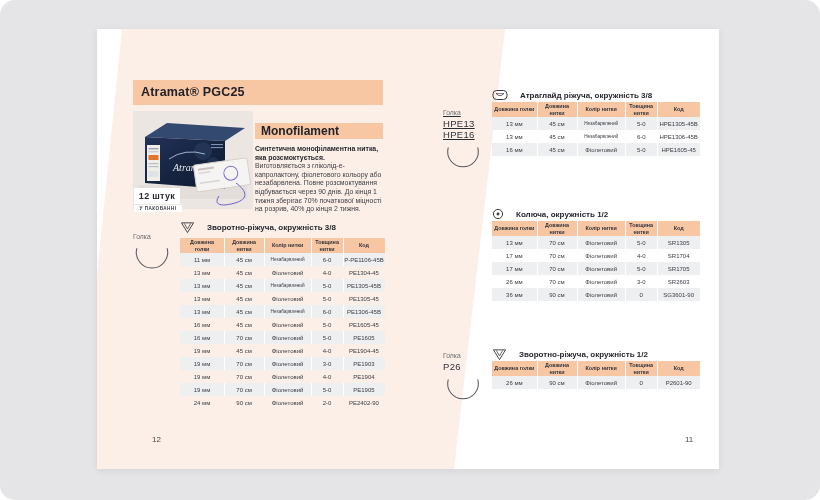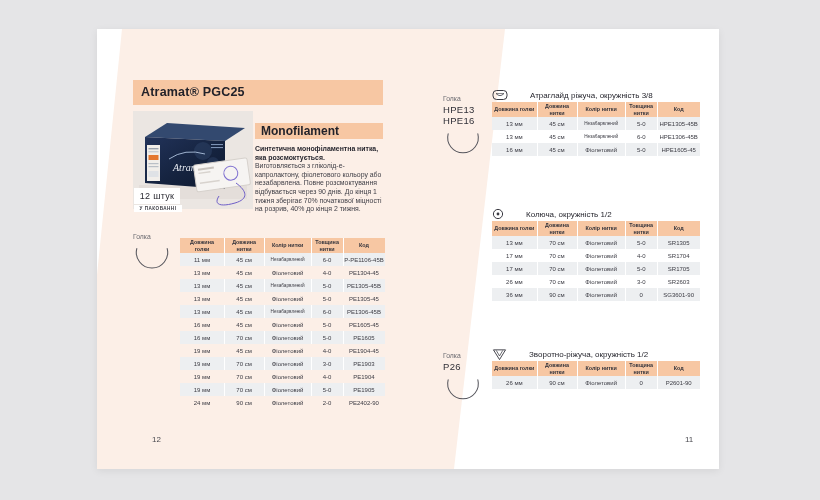--- a/index.html
+++ b/index.html
@@ -1,45 +1,45 @@
 <!DOCTYPE html>
 <html><head>
 <meta charset="utf-8">
 <style>
   html,body{margin:0;padding:0;}
   .canvas{position:relative;width:820px;height:500px;background:#e5e5e7;overflow:hidden;
-          font-family:"Liberation Sans", sans-serif;color:#2a2a32;}
+          font-family:"Liberation Sans", sans-serif;color:#2a2a32;border-radius:15px;}
   .spread{position:absolute;left:97px;top:29px;width:622px;height:440px;background:#ffffff;
           box-shadow:0 2px 8px rgba(0,0,0,.07);}
   .pink-band{position:absolute;left:0;top:0;width:622px;height:440px;background:#fcefe7;
           clip-path:polygon(25px 0, 408px 0, 357px 440px, 0 440px, 0 246px);}
   .abs{position:absolute;}
 
   
   .title-bar{left:36px;top:51px;width:250px;height:25px;background:#f7c7a3;
              font-weight:bold;font-size:12.5px;line-height:25px;padding-left:8px;box-sizing:border-box;
              letter-spacing:.2px;color:#22222a;}
   .photo{left:36px;top:82px;width:120px;height:98px;background:#ebe6e2;}
   .mono-bar{left:158px;top:94px;width:128px;height:16px;background:#f7c7a3;
             font-weight:bold;font-size:12px;line-height:16px;padding-left:6px;box-sizing:border-box;color:#22222a;}
   .desc{left:158px;top:116px;width:128px;font-size:6.9px;line-height:8.6px;color:#3d3d45;}
   .desc .lead{font-weight:bold;color:#26262e;}
   .pack-badge{left:37px;top:159px;}
-  .pack-badge .count{background:#fff;width:46px;height:16px;font-weight:normal;font-size:9px;
+  .pack-badge .count{background:#fff;width:46px;height:16px;font-weight:bold;font-size:9px;
             line-height:16px;text-align:center;letter-spacing:.3px;}
   .pack-badge .sub{background:#fff;margin-top:1px;padding:1px 2px;width:48px;box-sizing:border-box;
             font-weight:bold;font-size:4.6px;letter-spacing:.5px;text-align:center;color:#3a3a42;}
 
   
   .needle-block .lbl{font-size:6.8px;color:#6a6a70;margin-bottom:2px;}
   .needle-code{font-size:9.5px;line-height:11px;color:#303038;letter-spacing:.3px;}
   .needle-block svg{display:block;margin-top:5px;}
 
   
-  .sec-title{display:flex;align-items:center;gap:22px;font-weight:normal;font-size:8px;color:#26262e;}
+  .sec-title{display:flex;align-items:center;gap:12px;font-weight:bold;font-size:8px;color:#26262e;}
   .sec-title svg{flex:0 0 auto;}
   .tbl{display:grid;grid-template-columns:21.5% 19.5% 23% 15.5% 20.5%;}
   .tbl .th{background:#f7c7a3;min-height:15px;display:flex;align-items:center;justify-content:center;
            text-align:center;font-weight:bold;font-size:5.4px;line-height:6.2px;color:#33333b;
            padding:1px 2px;box-sizing:border-box;}
   .tbl .td{height:13px;display:flex;align-items:center;justify-content:center;
            font-size:6px;color:#3c3c44;white-space:nowrap;overflow:hidden;}
   .tbl .td.odd{background:#edeff1;}
   .tbl .th:not(.col0),.tbl .td.odd:not(.col0){box-shadow:inset 1px 0 0 #fff;}
   .tbl .td.xs{font-size:4.7px;}
@@ -112,20 +112,27 @@
       <div>Виготовляється з гліколід-е-капролактону, фіолетового кольору або незабарвлена. Повне розсмоктування відбувається через 90 днів. До кінця 1 тижня зберігає 70% початкової міцності на розрив, 40% до кінця 2 тижня.</div>
     </div>
 
     <div class="abs needle-block" style="left:36px;top:204px;">
       <div class="lbl">Голка</div>
       <svg width="38" height="28" viewBox="0 0 40 28">
         <path d="M4 3 A 16.5 16.5 0 1 0 36 3" fill="none" stroke="#55555c" stroke-width="1.1" stroke-linecap="round"></path>
       </svg>
     </div>
 
+    <div class="abs sec-title" style="left:83px;top:192px;">
+      <svg width="15" height="13" viewBox="0 0 16 14">
+        <path d="M1.5 2 H14.5 L8 12.5 Z" fill="none" stroke="#3a3a42" stroke-width="1"></path>
+        <path d="M4.5 2.6 L8 8.6 L11.5 2.6" fill="none" stroke="#3a3a42" stroke-width=".8"></path>
+      </svg>
+      <span>Зворотно-ріжуча, окружність 3/8</span>
+    </div>
     <div class="abs tbl w205" style="left:83px;top:209px;">
         <div class="th col0">Довжина голки</div>
         <div class="th">Довжина нитки</div>
         <div class="th">Колір нитки</div>
         <div class="th">Товщина нитки</div>
         <div class="th">Код</div>
         <div class="td col0 odd">11 мм</div>
         <div class="td odd">45 см</div>
         <div class="td odd xs">Незабарвлений</div>
         <div class="td odd">6-0</div>
@@ -182,21 +189,21 @@
         <div class="td odd">PE1905</div>
         <div class="td col0">24 мм</div>
         <div class="td">90 см</div>
         <div class="td">Фіолетовий</div>
         <div class="td">2-0</div>
         <div class="td">PE2402-90</div>
       </div>
 
     <div class="abs page-num" style="left:24px;top:406px;margin-left:31px;">12</div>
 
-    <div class="abs needle-block" style="left:346px;top:66px;">
+    <div class="abs needle-block" style="left:346px;top:80px;text-decoration:underline;">
       <div class="lbl">Голка</div>
       <div>
           <div class="needle-code">HPE13</div>
           <div class="needle-code">HPE16</div>
         </div>
       <svg width="40" height="26" viewBox="0 0 40 28">
         <path d="M4 3 A 16.5 16.5 0 1 0 36 3" fill="none" stroke="#55555c" stroke-width="1.1" stroke-linecap="round"></path>
       </svg>
     </div>
     <div class="abs sec-title" style="left:395px;top:60px;">

